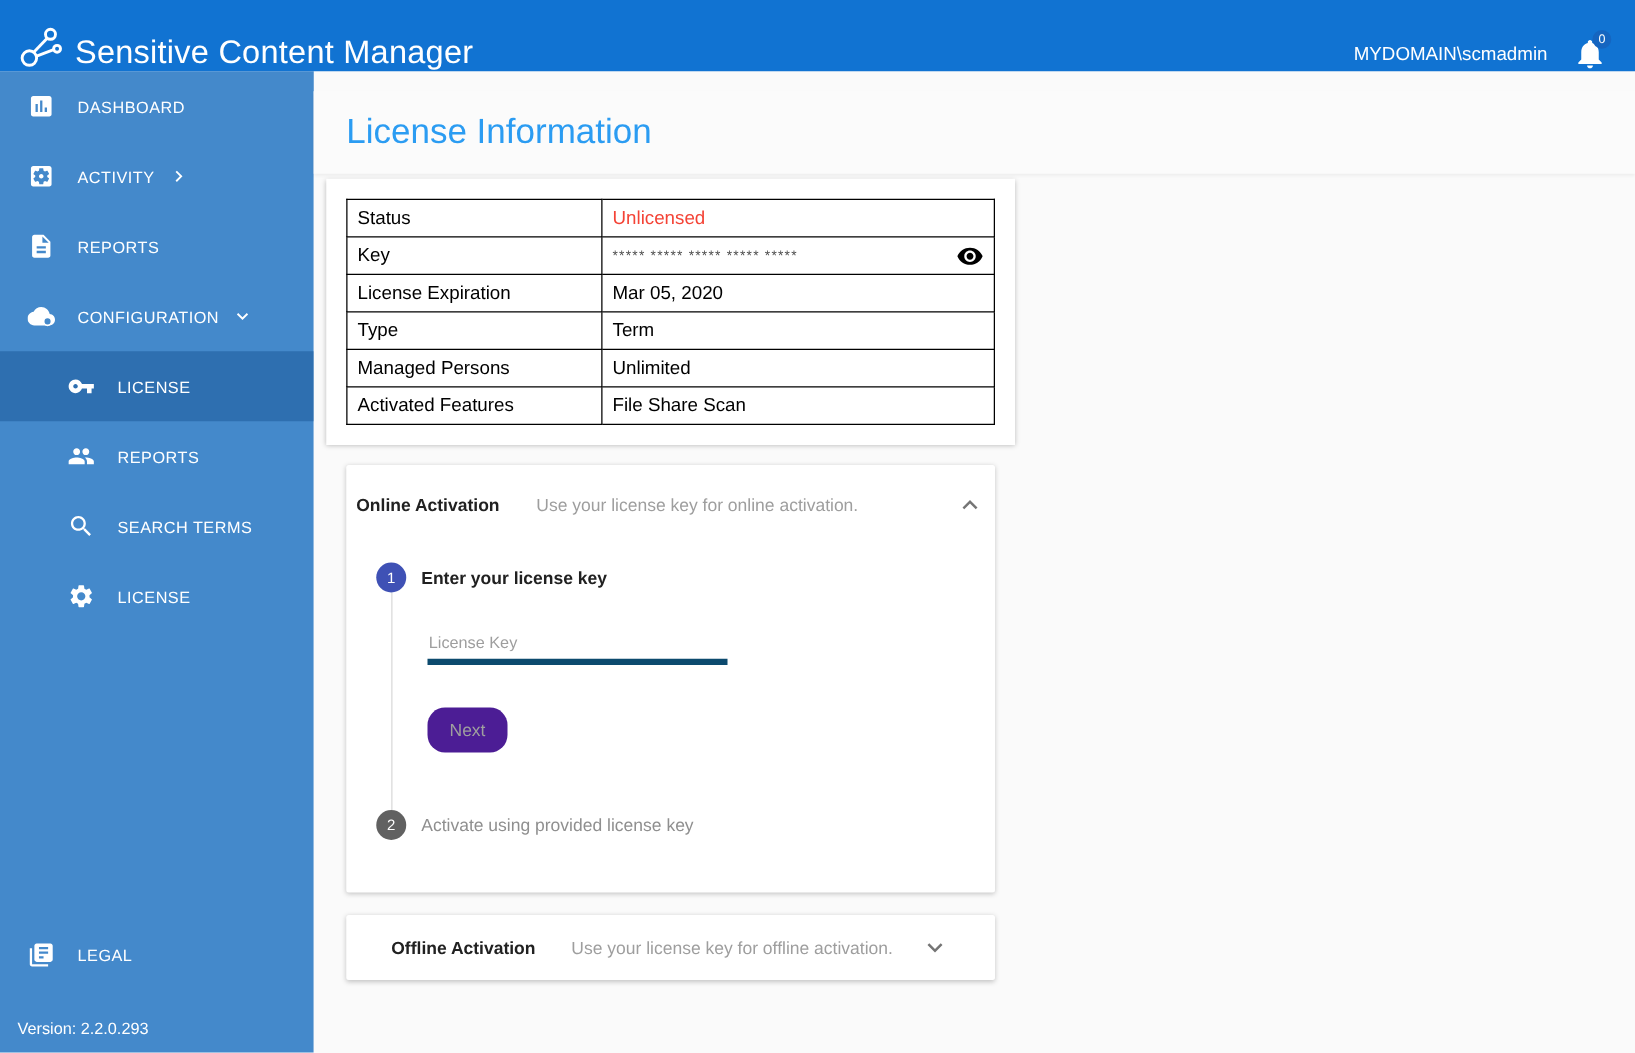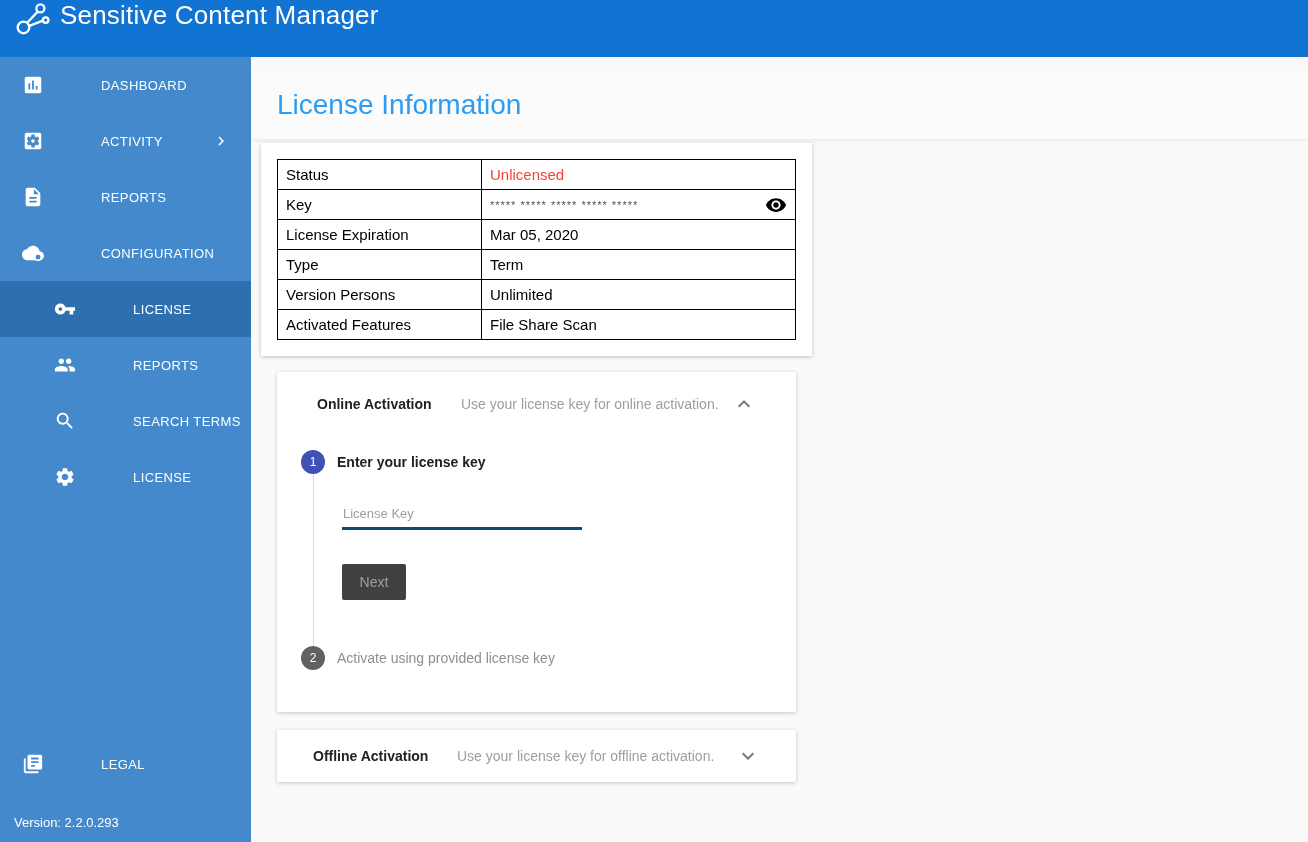--- a/index.html
+++ b/index.html
@@ -1,37 +1,37 @@
 <!DOCTYPE html>
 <html><head>
 <meta charset="utf-8">
 <style>
   * { margin:0; padding:0; box-sizing:border-box; }
   html,body { width:1308px; height:842px; overflow:hidden;
     font-family:"Liberation Sans", sans-serif; background:#fafafa; }
 
   
   .topbar { position:absolute; top:0; left:0; width:1308px; height:57px;
-    background:#1173d2; color:#fff; display:flex; align-items:flex-start;
+    background:#1173d2; color:#fff; display:flex; align-items:flex-end;
     padding:0 22px 0 14px; z-index:5; }
   .logo { width:38px; height:38px; display:flex; align-items:center; }
   .app-title { font-size:26px; font-weight:400; margin-left:8px; letter-spacing:.2px; }
   .topbar-right { margin-left:auto; display:flex; align-items:center; gap:20px; }
   .user-name { font-size:15px; }
   .bell { position:relative; width:28px; height:28px; cursor:pointer; }
   .bell svg { width:28px; height:28px; fill:#fff; }
   .badge { position:absolute; top:-5px; right:-3px; min-width:15px; height:15px;
     border-radius:50%; background:#1565c0; color:#fff; font-size:10px;
     display:flex; align-items:center; justify-content:center; }
 
   
   .sidebar { position:absolute; top:57px; left:0; width:251px; height:785px;
     background:#4489cb; color:#fff; }
   .nav-item { display:flex; align-items:center; height:56px; padding-left:22px;
-    font-size:13px; letter-spacing:.4px; cursor:pointer;gap:39px; }
+    font-size:13px; letter-spacing:.4px; cursor:pointer; }
   .nav-item .icon { width:22px; height:22px; margin-right:18px; flex:none; }
   .nav-item .icon svg { width:22px; height:22px; fill:#fff; }
   .nav-item.sub { padding-left:54px; }
   .nav-item.selected { background:#2e6fb0;align-items:center; }
   .nav-chev { width:18px; height:18px; margin-left:10px; }
   .nav-chev svg { width:18px; height:18px; fill:#fff; }
   .nav-legal { position:absolute; bottom:50px; left:0; width:251px; }
   .version { position:absolute; bottom:12px; left:14px; font-size:13px; }
 
   
@@ -50,40 +50,40 @@
     font-size:15px; color:#000; }
   td.t-label { width:204px; }
   td.t-value { color:#4f4f4f; font-size:14px; }
   td.t-value.red { color:#f44336; }
   .key-cell { display:flex; align-items:center; justify-content:space-between; }
   .key-mask { font-size:11px; letter-spacing:1px; color:#4f4f4f; }
   .eye svg { width:22px; height:22px; fill:#000; display:block; cursor:pointer; }
 
   .card { background:#fff; width:519px; margin:16px 0 18px 16px; border-radius:2px;
     box-shadow:0 1px 4px rgba(0,0,0,0.22); }
-  .card-header { display:flex; align-items:center; padding:20px 40px; }
+  .card-header { display:flex; align-items:center; padding:20px 8px; }
   .card-title { font-size:14px; font-weight:700; color:#212121; width:128px; flex:none; }
   .card-sub { font-size:14px; color:#9e9e9e; flex:1; margin-left:16px; }
   .chev-btn { width:24px; height:24px; cursor:pointer; }
   .chev-btn svg { width:24px; height:24px; fill:#757575; }
 
   .card-body { padding:14px 24px 42px 24px; }
   .step-header { display:flex; align-items:center; gap:12px; }
   .step-circle { width:24px; height:24px; border-radius:50%; background:#3f51b5;
     color:#fff; font-size:12px; display:flex; align-items:center;
     justify-content:center; flex:none; }
   .step-label { font-size:14px; font-weight:700; color:#212121; }
   .step-content { margin-left:12px; border-left:1px solid #d9d9d9;
     padding:26px 0 46px 28px; }
-  .license-input { border:none; border-bottom:3px solid #0c4a6e; width:240px;
+  .license-input { border:none; border-bottom:5px solid #0c4a6e; width:240px;
     font-size:13px; padding:6px 1px; outline:none; background:transparent;
     color:#333; font-family:"Liberation Sans", sans-serif; }
   .license-input::placeholder { color:#9e9e9e; }
   .next-btn { margin-top:34px; display:block; min-width:64px; height:36px;
-    background:#404040; color:#9f9f9f; border:none; border-radius:2px;
+    background:#4c1d95; color:#9f9f9f; border:none; border-radius:14px;
     font-size:14px; padding:0 11px; font-family:"Liberation Sans", sans-serif; }
   .step2 .step-circle { background:#616161; }
   .step2 .step-label { color:#8f8f8f; font-weight:400; }
 
   .card.offline { margin-top:18px; }
   .card.offline .card-header { padding:14px 36px; }
 </style>
 </head>
 <body>
 
@@ -91,20 +91,29 @@
   <span class="logo">
     <svg viewBox="0 0 36 36" fill="none" stroke="#fff" stroke-width="2.2">
       <circle cx="9" cy="26" r="5.5"></circle>
       <circle cx="25" cy="8" r="3.8"></circle>
       <circle cx="30" cy="19" r="2.6"></circle>
       <path d="M12.5 21.5 L22.5 11"></path>
       <path d="M14.5 24.5 L27.4 19.6"></path>
     </svg>
   </span>
   <span class="app-title">Sensitive Content Manager</span>
+  <div class="topbar-right">
+    <span class="user-name">MYDOMAIN\scmadmin</span>
+    <span class="bell">
+      <svg viewBox="0 0 24 24">
+          <path d="M12 22c1.1 0 2-.9 2-2h-4c0 1.1.89 2 2 2zm6-6v-5c0-3.07-1.64-5.64-4.5-6.32V4c0-.83-.67-1.5-1.5-1.5s-1.5.67-1.5 1.5v.68C7.63 5.36 6 7.92 6 11v5l-2 2v1h16v-1l-2-2z"></path>
+        </svg>
+      <span class="badge">0</span>
+    </span>
+  </div>
 </div>
 
 <div class="sidebar">
 
   <div class="nav-item">
     <span class="icon">
       <svg viewBox="0 0 24 24">
           <path d="M19 3H5c-1.1 0-2 .9-2 2v14c0 1.1.9 2 2 2h14c1.1 0 2-.9 2-2V5c0-1.1-.9-2-2-2zM9 17H7v-7h2v7zm4 0h-2V7h2v10zm4 0h-2v-4h2v4z"></path>
         </svg>
     </span>
@@ -227,21 +236,21 @@
         </tr>
         <tr>
           <td class="t-label">License Expiration</td>
           <td class="t-value">Mar 05, 2020</td>
         </tr>
         <tr>
           <td class="t-label">Type</td>
           <td class="t-value">Term</td>
         </tr>
         <tr>
-          <td class="t-label">Version Persons</td>
+          <td class="t-label">Managed Persons</td>
           <td class="t-value">Unlimited</td>
         </tr>
         <tr>
           <td class="t-label">Activated Features</td>
           <td class="t-value">File Share Scan</td>
         </tr>
       </tbody>
         </table>
     </div>
 

